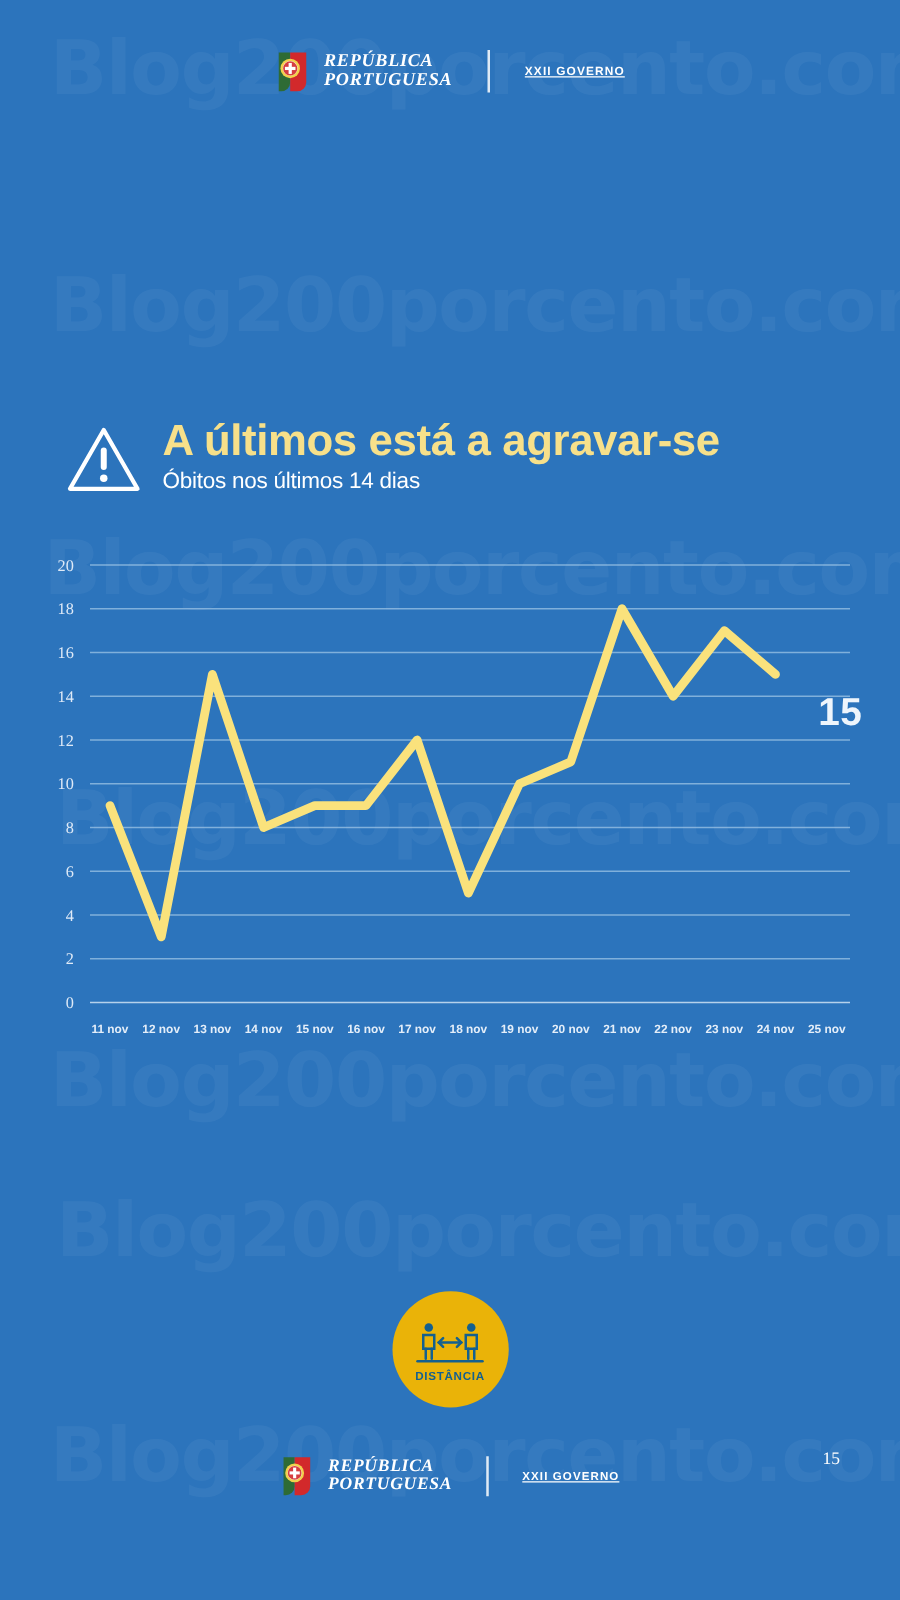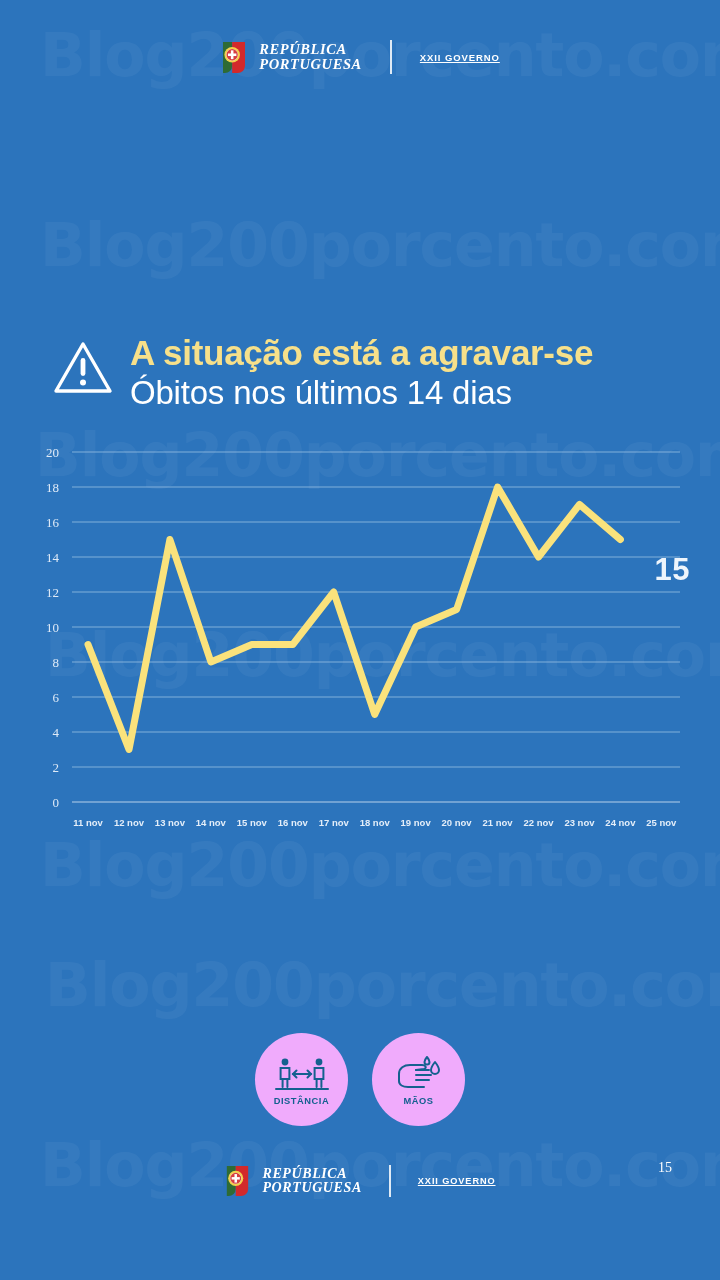--- a/index.html
+++ b/index.html
@@ -78,21 +78,21 @@
   #warn-icon{ width:62px; height:58px; flex:none; margin-top:6px; }
   .titles{ padding-top:0; }
   #main-title{
     font-size:35px;
     font-weight:bold;
     color:#f7e08a;
     letter-spacing:-.3px;
     line-height:1.12;
   }
   #sub-title{
-    font-size:33px;
+    font-size:18px;
     font-weight:normal;
     color:#ffffff;
     letter-spacing:-.2px;
     margin-top:2px;
     line-height:1.15;
   }
 
   
   #chart{
     position:absolute;
@@ -136,21 +136,21 @@
   
   #badges{
     position:absolute;
     left:0; top:1033px; width:100%;
     display:flex; justify-content:center; gap:24px;
     z-index:3;
   }
   .badge{
     width:93px; height:93px;
     border-radius:50%;
-    background:#f0abfc;
+    background:#eab308;
     display:flex; flex-direction:column;
     align-items:center; justify-content:center;
     gap:2px;
   }
   .badge .bi{ width:56px; height:40px; }
   .badge .blabel{
     font-size:9.3px;
     font-weight:bold;
     color:#14608f;
     letter-spacing:.55px;
@@ -208,21 +208,21 @@
   </div>
 </div>
 
 <div id="title-block">
   <svg id="warn-icon" viewBox="0 0 62 58">
     <path d="M31 5 L58 52 H4 Z" fill="none" stroke="#ffffff" stroke-width="3.4" stroke-linejoin="round"></path>
     <rect x="28.6" y="19" width="4.8" height="18" rx="2.4" fill="#ffffff"></rect>
     <circle cx="31" cy="43.5" r="3" fill="#ffffff"></circle>
   </svg>
   <div class="titles">
-    <div id="main-title">A situação está a agravar-se</div>
+    <div id="main-title">A últimos está a agravar-se</div>
     <div id="sub-title">Óbitos nos últimos 14 dias</div>
   </div>
 </div>
 
 <div id="chart">
   <svg id="chart-svg" width="720" height="400" viewBox="0 0 720 400">
     <g id="gridlines">
         <line x1="72" x2="680" y1="362" y2="362" class="axisline"></line>
         <line x1="72" x2="680" y1="327" y2="327" class="gridline"></line>
         <line x1="72" x2="680" y1="292" y2="292" class="gridline"></line>
@@ -284,32 +284,20 @@
         <path d="M19 20 h18"></path>
         <path d="M22.5 16.5 L19 20 L22.5 23.5"></path>
         <path d="M33.5 16.5 L37 20 L33.5 23.5"></path>
         <path d="M2 35 h52"></path>
       </g>
     </svg>
     <div class="blabel">DISTÂNCIA</div>
   </div>
 
 
-  <div class="badge">
-    <svg class="bi" viewBox="0 0 56 40">
-      <g stroke="#14608f" stroke-width="2" fill="none" stroke-linecap="round" stroke-linejoin="round">
-        <path d="M8 20 C8 14 13 11 19 11 L31 11 C35 11 36 14 33 15 L25 16"></path>
-        <path d="M8 20 L8 27 C8 31 12 33 17 33 L33 33"></path>
-        <path d="M25 16 h13 M25 21 h15 M25 26 h13"></path>
-        <path d="M44 8 C44 8 48 13 48 16 a4 4 0 0 1 -8 0 C40 13 44 8 44 8 Z"></path>
-        <path d="M36 3 C36 3 38.5 6 38.5 8 a2.5 2.5 0 0 1 -5 0 C33.5 6 36 3 36 3 Z"></path>
-      </g>
-    </svg>
-    <div class="blabel">MÃOS</div>
-  </div>
 </div>
 
 <div id="footer">
   <div class="logo-lockup">
     <svg class="shield" viewBox="0 0 30 36">
       <path d="M3 1 h10 v26 a8 8 0 0 1 -8 8 h-2 z" fill="#2e6b35"></path>
       <path d="M13 1 h14 v26 a8 8 0 0 1 -8 8 h-6 z" fill="#d2292b"></path>
       <circle cx="13" cy="15" r="8.5" fill="#f2d14c"></circle>
       <circle cx="13" cy="15" r="6.4" fill="#ffffff"></circle>
       <path d="M13 8.8 a6.2 6.2 0 0 0 0 12.4 a6.2 6.2 0 0 0 0 -12.4 z" fill="#d2292b" opacity=".9"></path>

